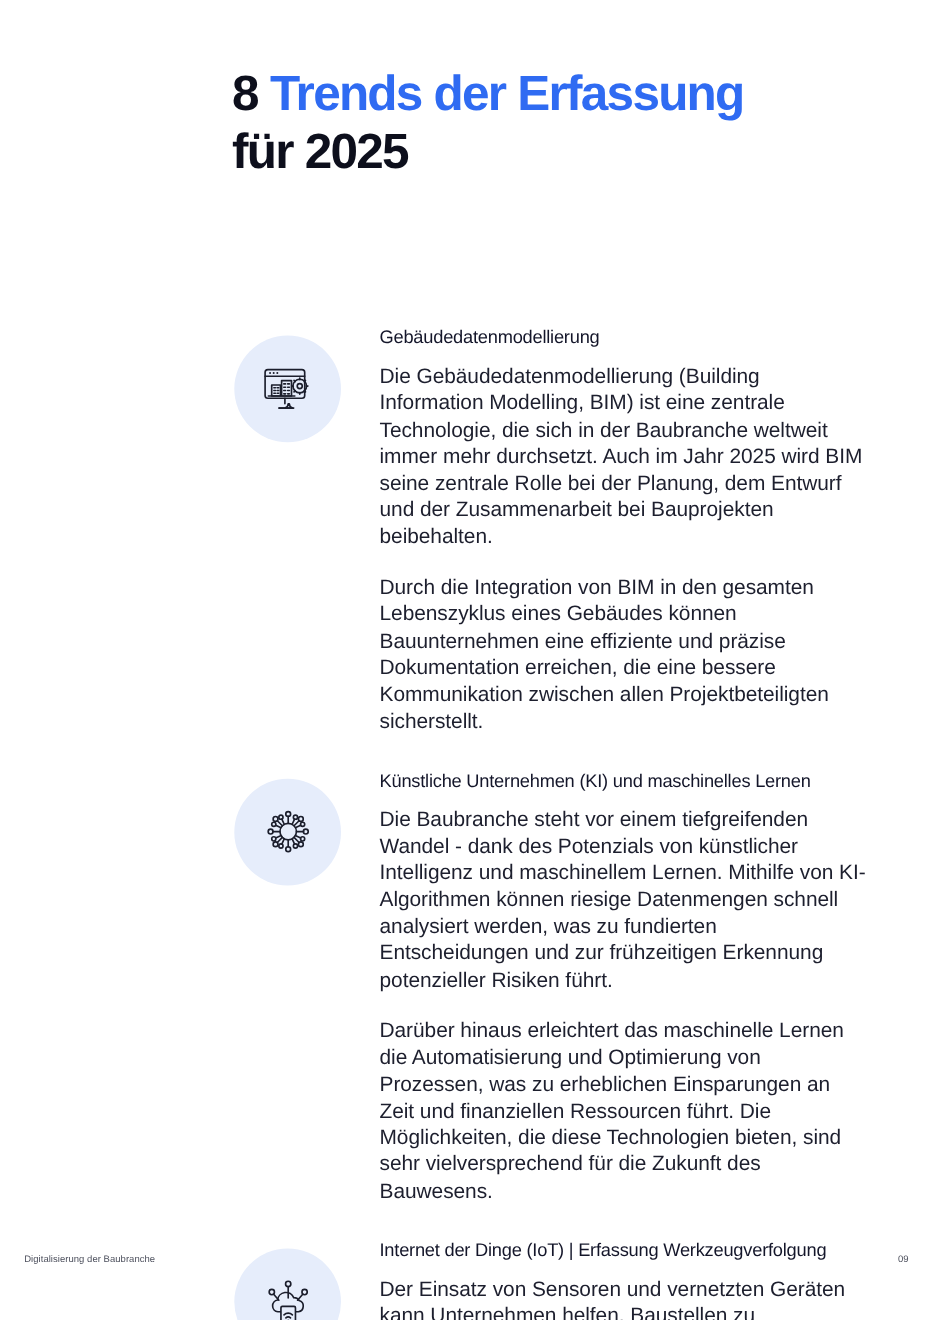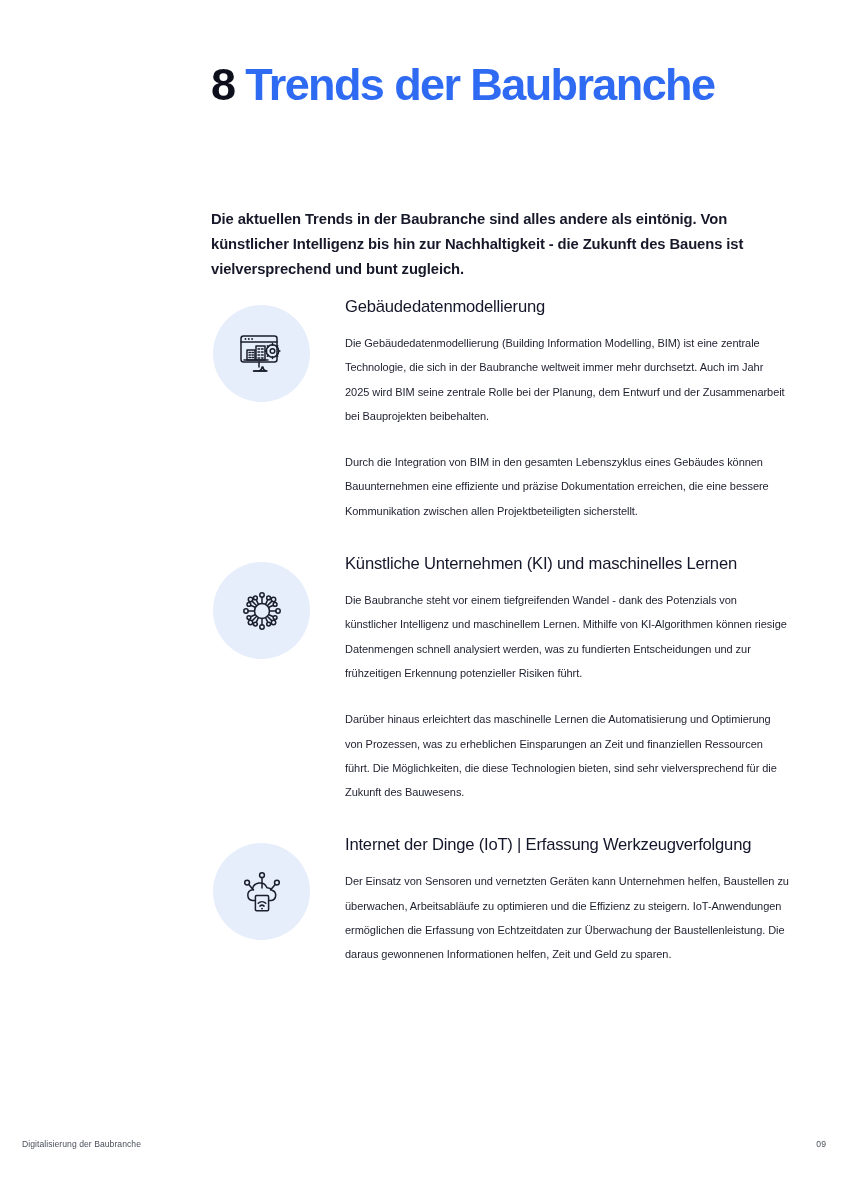--- a/index.html
+++ b/index.html
@@ -94,21 +94,21 @@
   }
   .section-heading {
     font-size: 16.6px;
     line-height: 22px;
     font-weight: 400;
     color: #14162a;
     margin: 0 0 13px 0;
     letter-spacing: -0.2px;
   }
   .section-para {
-    font-size: 11px;
+    font-size: 19px;
     line-height: 24.3px;
     color: #1d1f2e;
     margin: 0 0 22px 0;
     letter-spacing: -0.05px;
   }
   .section-para:last-child {
     margin-bottom: 0;
   }
 
   
@@ -131,24 +131,24 @@
     color: #4c4f5c;
     letter-spacing: 0.05px;
   }
 </style>
 </head>
 <body>
 
 <div class="page">
 
   <div class="title-block">
-    <h1 class="doc-title"><span>8</span> <span class="accent">Trends der Baubranche</span></h1>
+    <h1 class="doc-title"><span>8</span> <span class="accent">Trends der Erfassung</span></h1>
+    <h1 class="doc-title">für 2025</h1>
   </div>
 
-  <p class="intro">Die aktuellen Trends in der Baubranche sind alles andere als eintönig. Von künstlicher Intelligenz bis hin zur Nachhaltigkeit - die Zukunft des Bauens ist vielversprechend und bunt zugleich.</p>
 
   <div class="sections">
 
     <div class="section">
       <div class="icon-col">
         <div class="icon-circle">
           <svg width="52" height="52" viewBox="0 0 52 52" fill="none" stroke="#1b1e2c" stroke-width="1.5" stroke-linecap="round" stroke-linejoin="round">
             <rect x="5" y="8" width="36" height="26" rx="2.5"></rect>
             <path d="M5 14 H41"></path>
             <circle cx="9.5" cy="11" r="0.9" fill="#1b1e2c" stroke="none"></circle>

